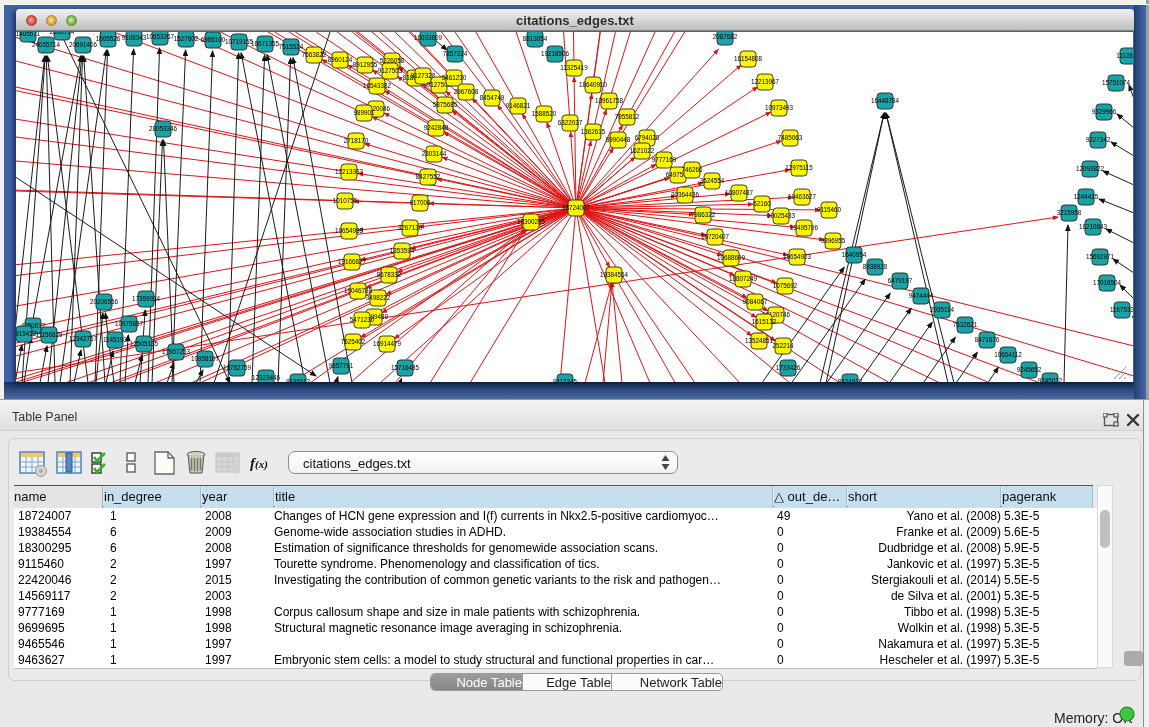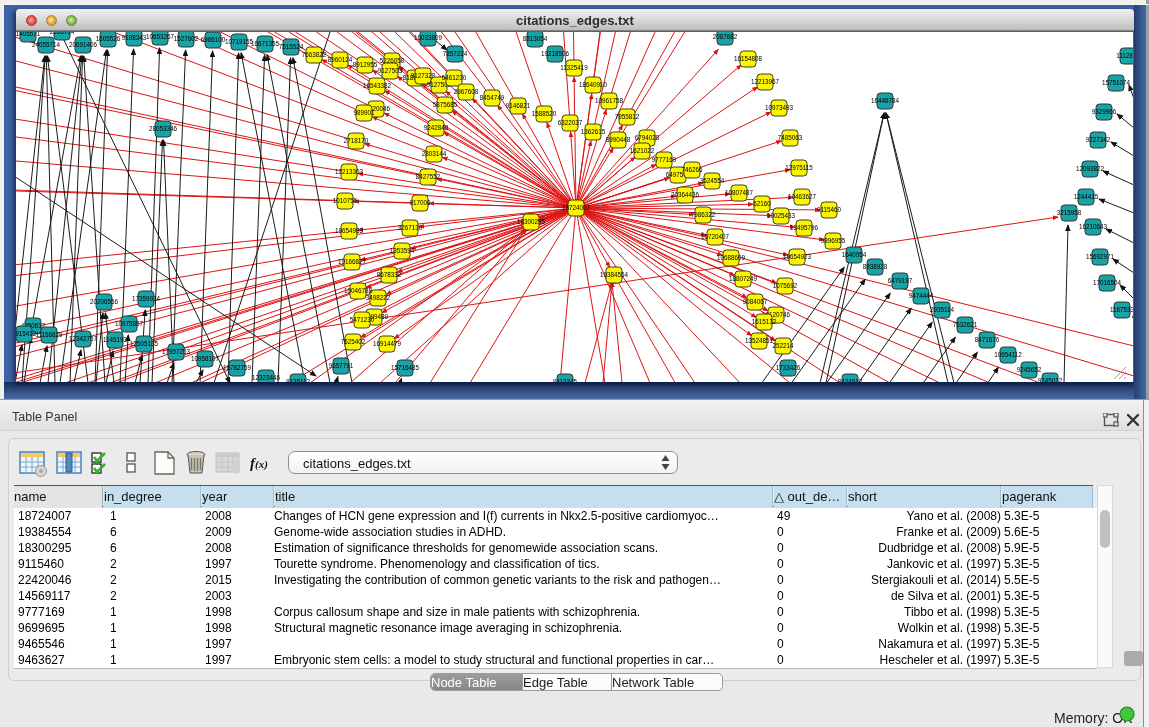--- a/index.html
+++ b/index.html
@@ -19,21 +19,21 @@
 #tbox{position:absolute;left:8px;top:38px;width:1133px;height:243px;background:#ebebeb;border:1px solid #cfcfcf;border-radius:6px}
 #combo{position:absolute;left:288px;top:51px;width:390px;height:23px;background:linear-gradient(#ffffff,#f2f2f2);border:1px solid #8c8c8c;border-radius:7px}
 #combo span{position:absolute;left:14px;top:4px;font-size:13px;color:#111}
 #thdr{position:absolute;left:14px;top:85px;width:1079px;height:22px;border-top:1px solid #555;border-bottom:1px solid #8a8a8a;font-size:13px;color:#111}
 .hc{position:absolute;top:0;height:22px;background:#c5dfee;border-right:1px solid #9fbecd;line-height:21px}
 .tr{position:absolute;left:14px;width:1083px;height:16px;font-size:12px;color:#000;background:#fff;white-space:nowrap}
 .tr span{position:absolute;top:1px;display:block;overflow:hidden}
 .c0{left:4px;width:85px}.c1{left:96px;width:88px}.c2{left:191px;width:70px}.c3{left:260px;width:492px}
 .c4{left:763px;width:70px}.c5{left:833px;width:154px;text-align:right}.c6{left:990px;width:92px}
 #tabs{position:absolute;left:430px;top:273px;height:18px;border:1px solid #9c9c9c;border-radius:5px;background:#fbfbfb;overflow:hidden;font-size:13px}
-.seg{float:left;height:18px;line-height:17px;text-align:left}
+.seg{float:left;height:18px;line-height:17px;text-align:right}
 #mem{position:absolute;left:1054px;top:310px;font-size:14px;color:#222}
 </style></head><body>
 <div id="desktop">
   <div id="blue"></div>
   <div id="bband"></div>
   <div id="rband"></div>
   <div id="rgray"></div>
   <div id="topcream"></div>
   <div id="win">
     <div id="titlebar">

